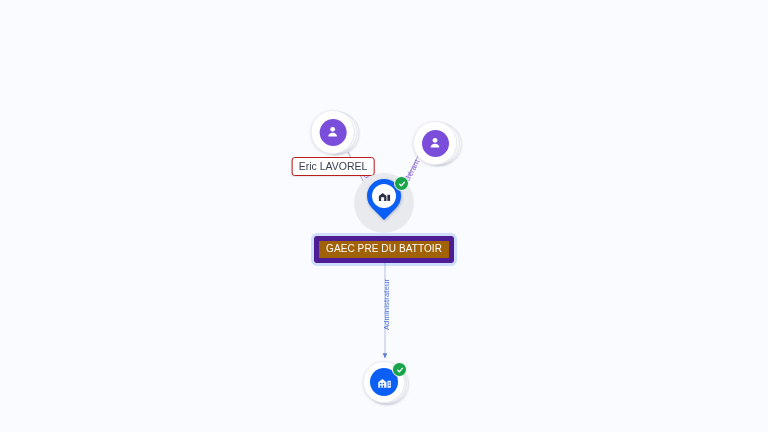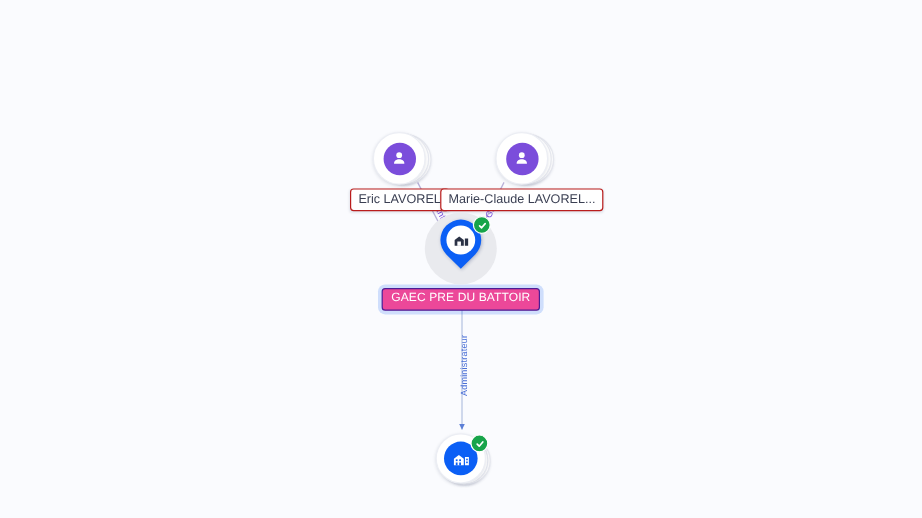--- a/index.html
+++ b/index.html
@@ -186,23 +186,23 @@
     border: 1px solid #b91c1c;
     border-radius: 3px;
     padding: 2px 6px 3px 6px;
     font-size: 10.5px;
     line-height: 12px;
     color: #3a3f52;
     white-space: nowrap;
     box-shadow: 0 1px 2px rgba(30,40,80,.10);
   }
   .node-label.selected {
-    background: #ec4899;
+    background: #a16207;
     color: #ffffff;
-    border: 1px solid #4c1d95;
+    border: 5px solid #4c1d95;
     box-shadow: 0 0 0 3px rgba(11,95,245,.18);
     font-size: 10px;
     letter-spacing: .1px;
     padding: 2px 7px 3px 7px;
   }
 
   
   .edge-label {
     position: absolute;
     font-size: 7.5px;
@@ -269,21 +269,20 @@
       <div class="card-back b1"></div>
       <div class="card-front">
         <div class="avatar-circle">
           <svg width="16" height="16" viewBox="0 0 24 24" fill="#ffffff">
             <circle cx="12" cy="8" r="3.6"></circle>
             <path d="M12 13c-3.6 0-6.4 2.1-6.4 4.6v1.2h12.8v-1.2C18.4 15.1 15.6 13 12 13z"></path>
           </svg>
         </div>
       </div>
     </div>
-    <div class="node-label">Marie-Claude LAVOREL...</div>
   </div>
 
   <div class="node" style="left:384px; top:218px;">
     <div class="pin-wrap">
       <div class="pin-halo"></div>
       <div class="pin-shape"></div>
       <div class="pin-inner">
         <svg width="15" height="15" viewBox="0 0 24 24" fill="#2b3245">
           <path d="M3 11.2 9.1 6.4l6.1 4.8V19H3z"></path>
           <path d="M16.6 9.2H21V19h-4.4z"></path>

